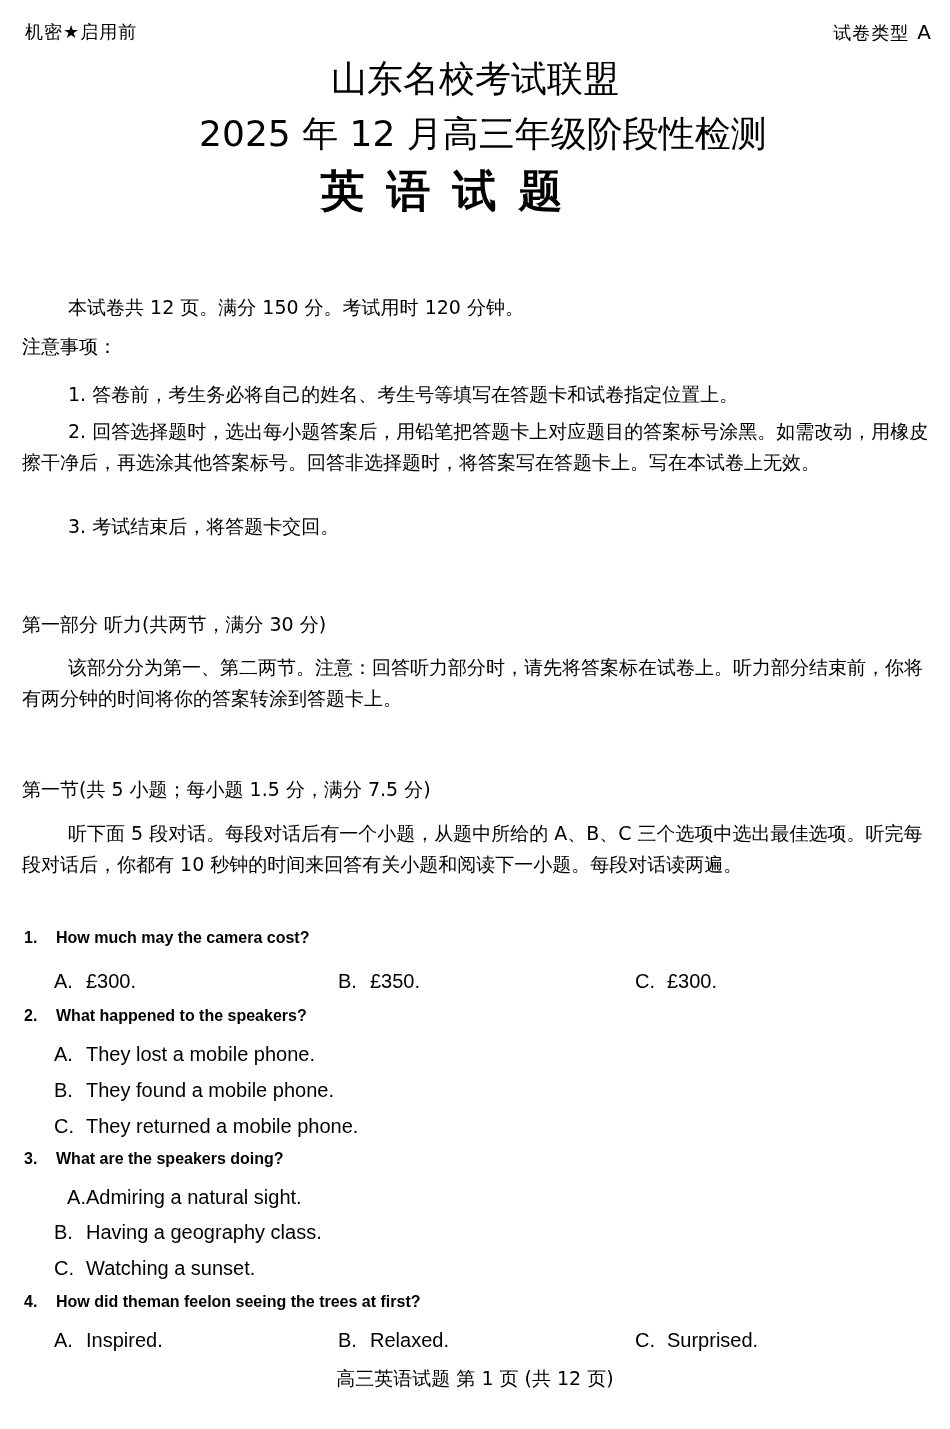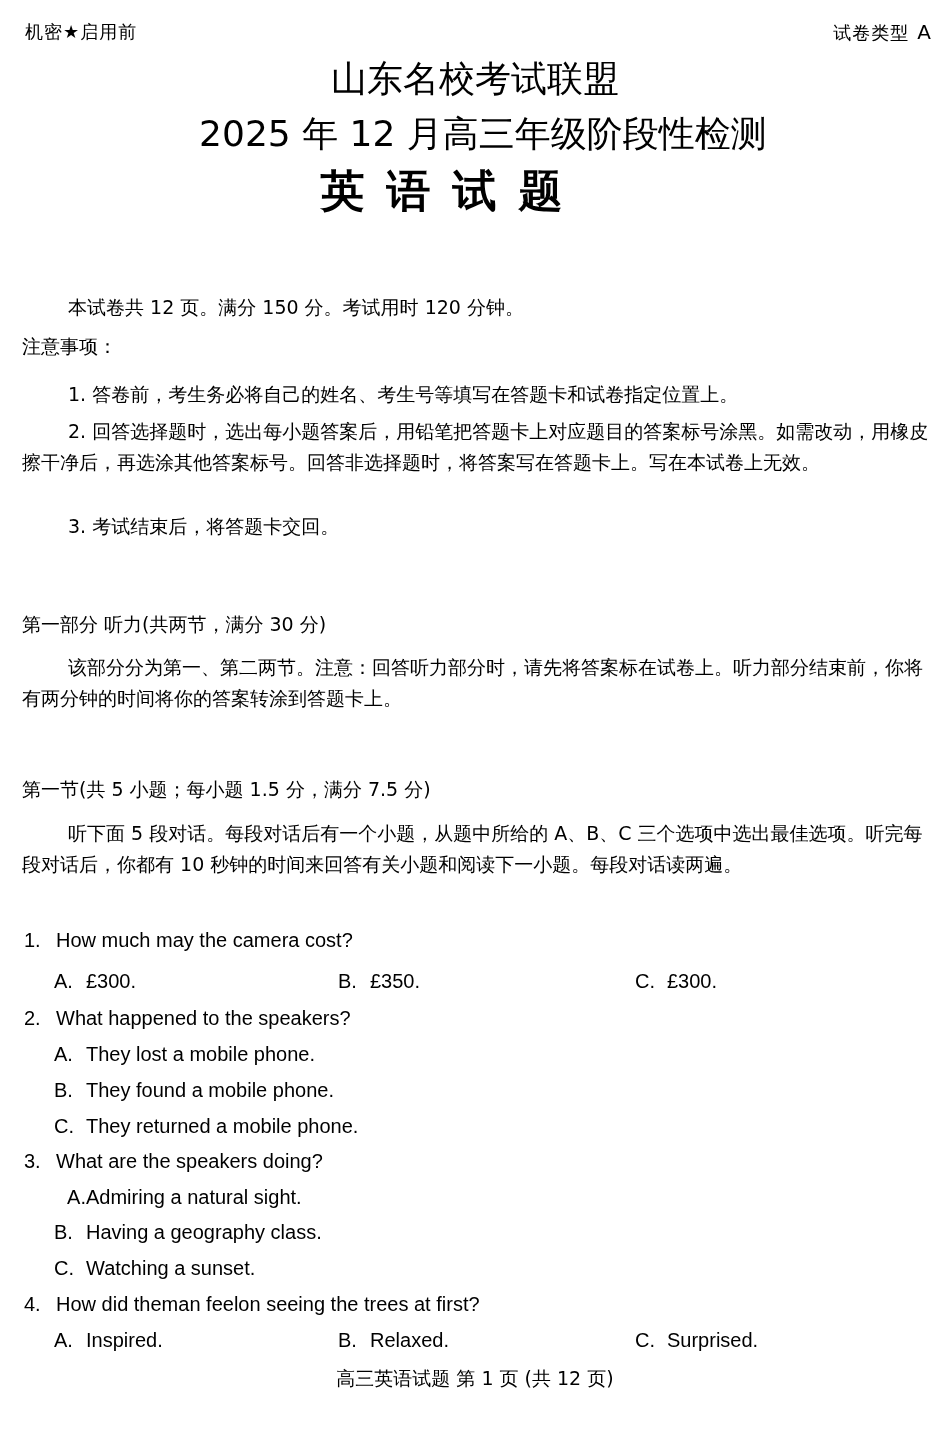--- a/index.html
+++ b/index.html
@@ -52,23 +52,24 @@
       left: 22px;
       width: 910px;
       font-size: 19px;
       line-height: 31px;
       white-space: normal;
     }
     .indent { text-indent: 46px; }
     .q-stem {
       position: absolute;
       left: 24px;
-      font-size: 20px;
+      font-size: 16px;
       font-family: "Liberation Sans", "DejaVu Sans", sans-serif;
       white-space: nowrap;
+      font-weight: bold;
     }
     .q-opt {
       position: absolute;
       font-size: 20px;
       font-family: "Liberation Sans", "DejaVu Sans", sans-serif;
       white-space: nowrap;
     }
     .opt-letter { display: inline-block; width: 32px; }
     .footer {
       left: 0; width: 950px; top: 1366px;

